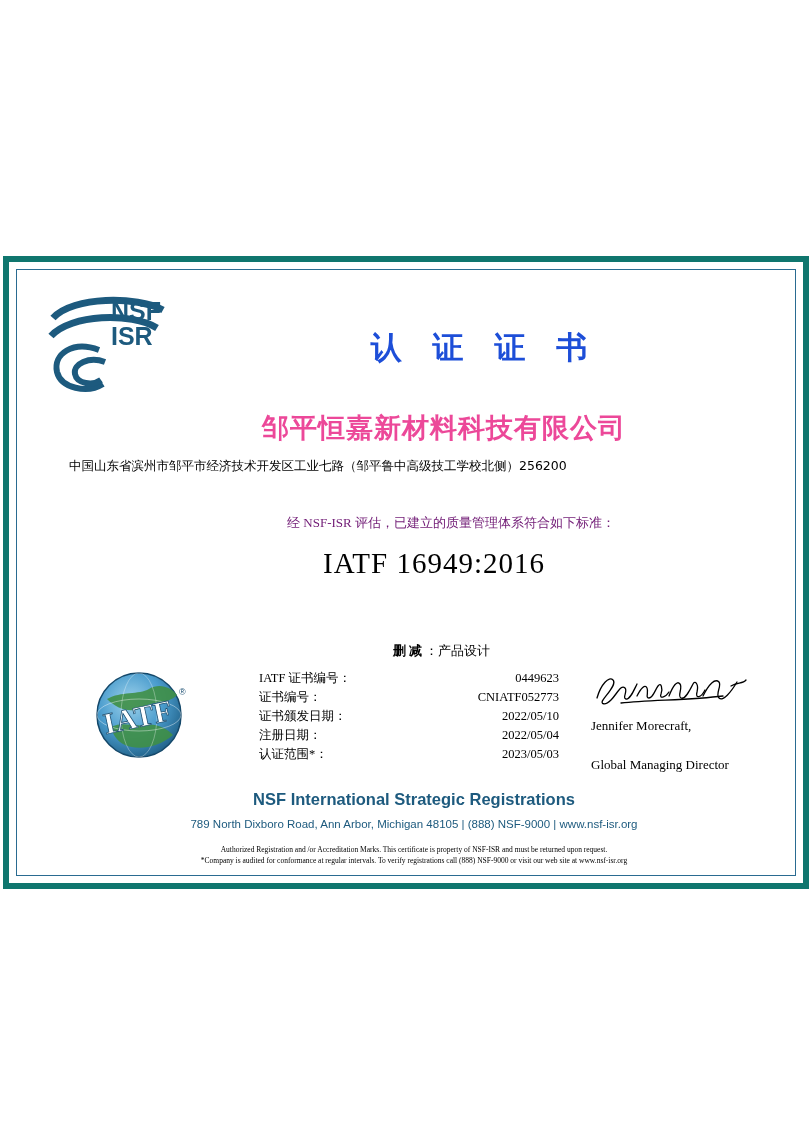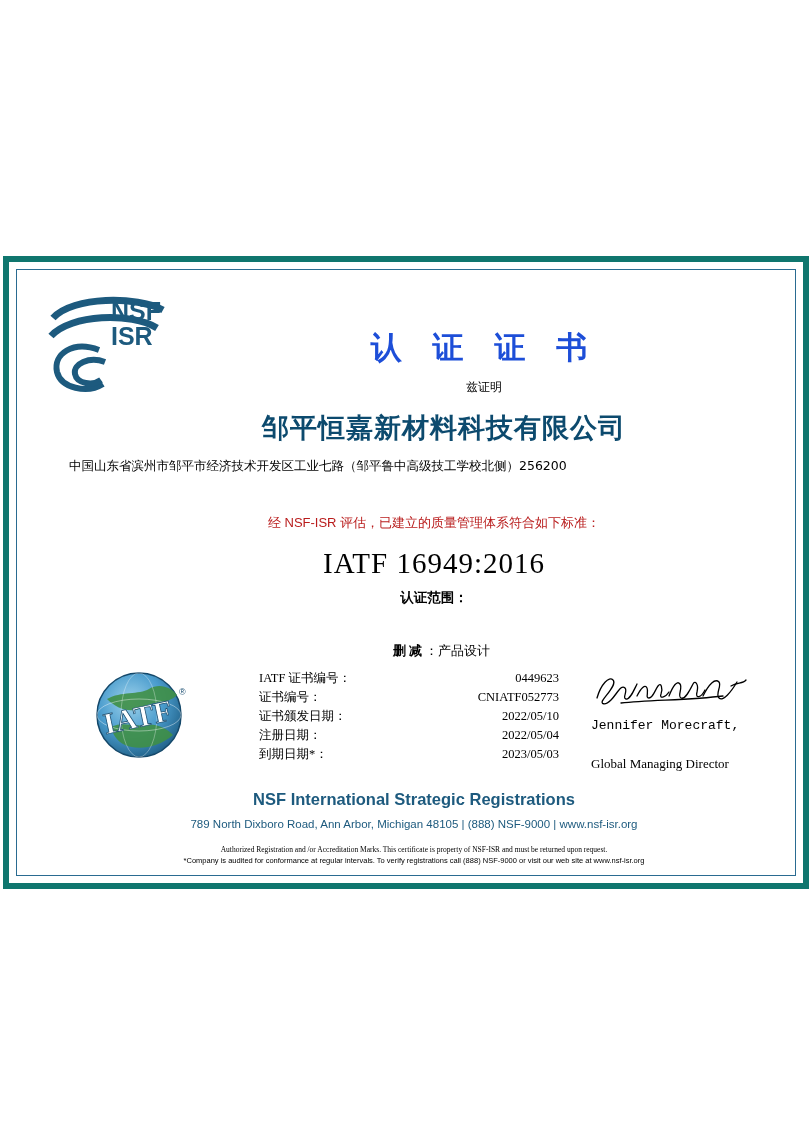--- a/index.html
+++ b/index.html
@@ -77,41 +77,41 @@
   .company-name {
     position: absolute;
     left: 95px;
     top: 148px;
     width: 680px;
     text-align: center;
     font-family: "DejaVu Sans", sans-serif;
     font-size: 27px;
     font-weight: bold;
     letter-spacing: 1px;
-    color: #0c4a6e;
+    color: #ec4899;
   }
   .company-address {
     position: absolute;
     left: 60px;
     top: 196px;
     width: 700px;
     text-align: left;
     font-family: "DejaVu Sans", sans-serif;
     font-size: 12.5px;
     color: #000000;
   }
   .assessed-line {
     position: absolute;
-    left: 95px;
+    left: 112px;
     top: 252px;
     width: 660px;
     text-align: center;
-    font-family: Liberation Sans, sans-serif;
+    font-family: Liberation Serif, serif;
     font-size: 13px;
-    color: #b91c1c;
+    color: #701a75;
   }
   .standard-line {
     position: absolute;
     left: 95px;
     top: 285px;
     width: 660px;
     text-align: center;
     font-family: "Liberation Serif", serif;
     font-size: 29px;
     font-weight: normal;
@@ -194,21 +194,21 @@
     left: 582px;
     top: 408px;
     width: 190px;
     text-align: left;
   }
   #signature-mark {
     width: 160px;
     height: 40px;
   }
   .sig-name {
-    font-family: Liberation Mono, monospace;
+    font-family: Liberation Serif, serif;
     font-size: 13px;
     color: #000000;
     margin-top: 4px;
   }
   .sig-role {
     font-family: "Liberation Serif", serif;
     font-size: 13px;
     color: #000000;
     margin-top: 23px;
   }
@@ -244,21 +244,21 @@
     font-family: "Liberation Serif", serif;
     font-size: 7.5px;
     color: #000000;
   }
   .footer-note2 {
     position: absolute;
     left: 60px;
     top: 594px;
     width: 690px;
     text-align: center;
-    font-family: Liberation Sans, sans-serif;
+    font-family: Liberation Serif, serif;
     font-size: 7.5px;
     color: #000000;
   }
 </style>
 </head>
 <body>
 
 <div id="certificate-page">
 
   <div id="certificate-frame">
@@ -273,26 +273,24 @@
         <g fill="none" stroke="#1d5a7e" stroke-width="6">
           <path d="M54 62 C28 52, 8 66, 12 84 C16 100, 42 106, 58 96"></path>
           <path d="M60 74 C44 68, 28 76, 30 86 C32 96, 48 98, 56 92"></path>
         </g>
         <text x="66" y="32" font-family="Liberation Sans, sans-serif" font-size="25" font-weight="bold" fill="#1d5a7e">NSF</text>
         <text x="66" y="57" font-family="Liberation Sans, sans-serif" font-size="25" font-weight="bold" fill="#1d5a7e">ISR</text>
       </svg>
     </div>
 
     <div class="cert-title">认 证 证 书</div>
-    <div class="cert-subtitle">兹证明</div>
     <div class="company-name">邹平恒嘉新材料科技有限公司</div>
     <div class="company-address">中国山东省滨州市邹平市经济技术开发区工业七路（邹平鲁中高级技工学校北侧）256200</div>
     <div class="assessed-line">经 NSF-ISR 评估，已建立的质量管理体系符合如下标准：</div>
     <div class="standard-line">IATF 16949:2016</div>
-    <div class="scope-title">认证范围：</div>
     <div class="exclusion-line">
       <span class="exclusion-label">删减</span><span>：产品设计</span>
     </div>
 
     <div id="iatf-logo">
       <svg viewBox="0 0 112 98" width="112" height="98" xmlns="http://www.w3.org/2000/svg">
         <defs>
           <radialGradient id="globeGrad" cx="40%" cy="35%" r="70%">
             <stop offset="0%" stop-color="#9fd3ec"></stop>
             <stop offset="55%" stop-color="#4a9ccd"></stop>
@@ -321,21 +319,21 @@
         </tr>
         <tr>
           <td class="label">证书颁发日期：</td>
           <td class="value">2022/05/10</td>
         </tr>
         <tr>
           <td class="label">注册日期：</td>
           <td class="value">2022/05/04</td>
         </tr>
         <tr>
-          <td class="label">到期日期*：</td>
+          <td class="label">认证范围*：</td>
           <td class="value">2023/05/03</td>
         </tr>
       </tbody>
     </table>
 
     <div id="signature-block">
       <svg id="signature-mark" viewBox="0 0 160 40" xmlns="http://www.w3.org/2000/svg">
         <g fill="none" stroke="#000000" stroke-width="1.3" stroke-linecap="round">
           <path d="M6 28 C10 14, 18 6, 22 10 C26 14, 16 24, 12 30 C9 34, 14 36, 20 30 C26 24, 30 14, 34 18 C37 21, 31 28, 35 29 C39 30, 43 20, 46 14"></path>
           <path d="M46 26 C50 18, 54 14, 56 18 C58 22, 54 28, 58 28 C62 28, 64 20, 67 16 C70 12, 72 18, 70 24 C68 29, 74 28, 78 22"></path>

